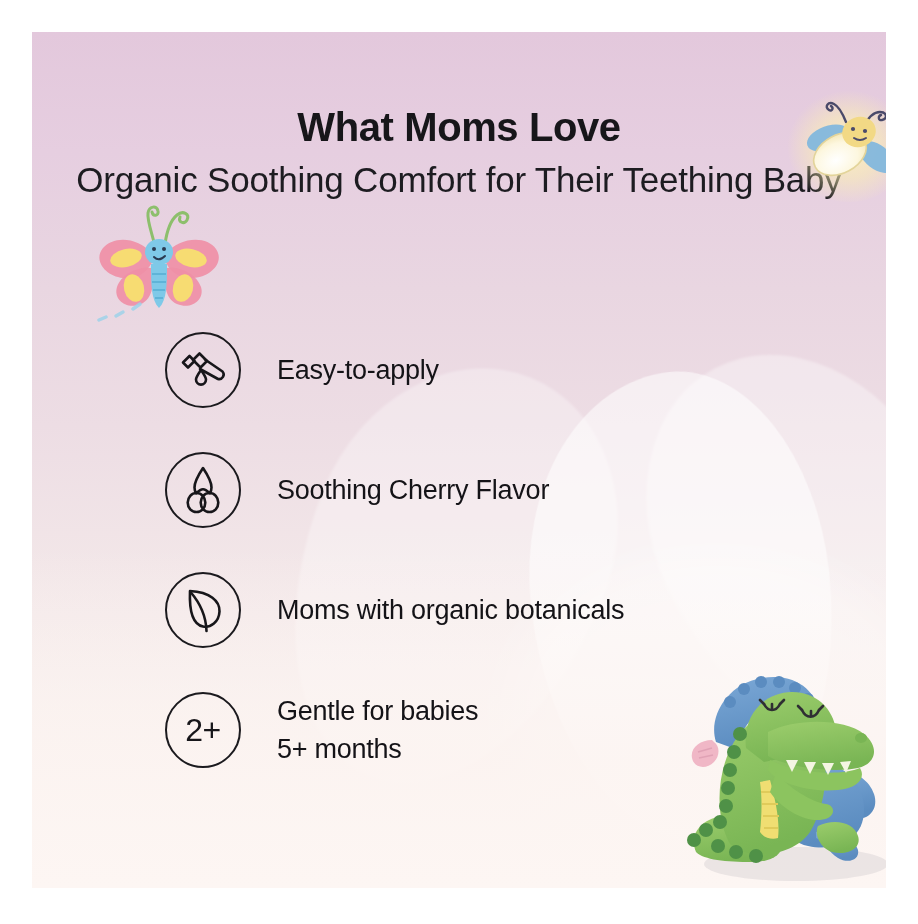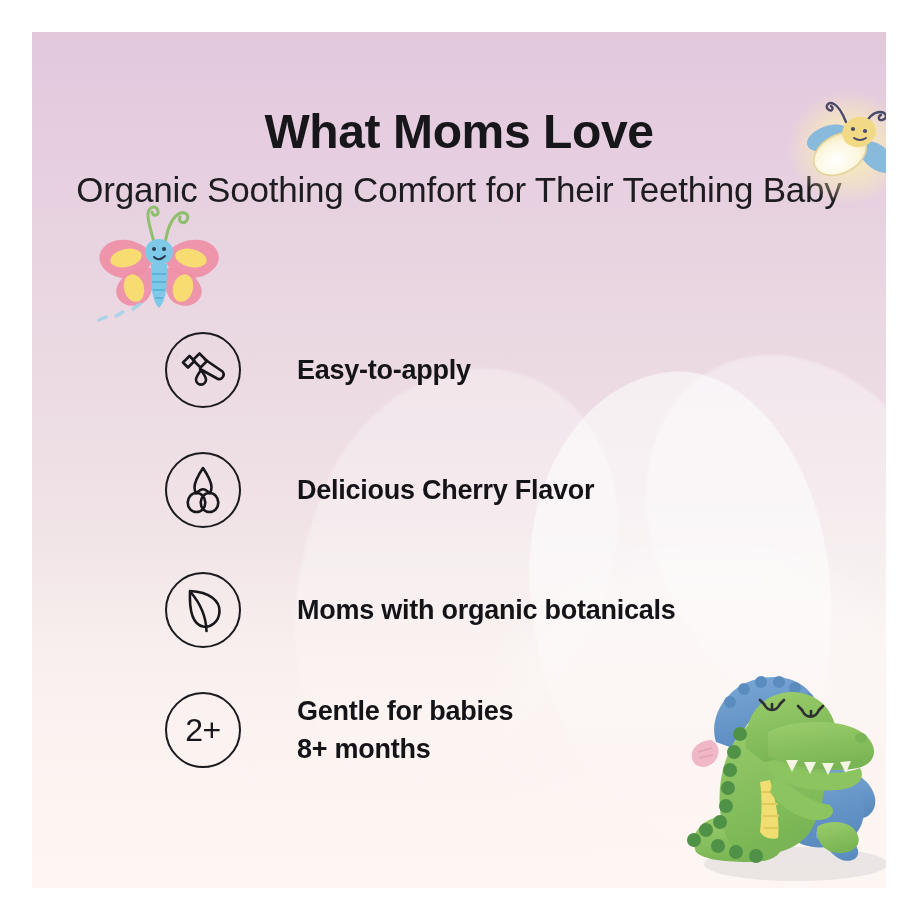--- a/index.html
+++ b/index.html
@@ -79,21 +79,21 @@
   }
 
   
   #headings {
     position:absolute;
     left:0; top:72px;
     width:854px;
     text-align:center;
   }
   #title {
-    font-size:48px;
+    font-size:40px;
     font-weight:700;
     color:#17161a;
     letter-spacing:-0.4px;
     line-height:1.18;
   }
   #subtitle {
     margin-top:6px;
     font-size:35px;
     font-weight:300;
     color:#1d1c21;
@@ -124,23 +124,23 @@
   }
   .icon-circle svg { display:block; }
   .badge-text {
     font-size:32px;
     font-weight:400;
     color:#17161a;
     line-height:1;
     letter-spacing:-0.5px;
   }
   .feature-label {
-    margin-left:56px;
+    margin-left:36px;
     font-size:27px;
-    font-weight:700;
+    font-weight:400;
     color:#141317;
     line-height:1.42;
     letter-spacing:-0.25px;
     white-space:pre-line;
   }
 
   
   #butterfly {
     position:absolute;
     left:53px; top:160px;
@@ -193,39 +193,39 @@
       </div>
 
       <div class="feature">
         <div class="icon-circle">
           <svg width="54" height="54" viewBox="0 0 54 54" fill="none" stroke="#17161a" stroke-width="2.6" stroke-linecap="round" stroke-linejoin="round">
             <path d="M27 5 c6 9 8.5 14.5 8.5 19.5 c0 2.2 -0.6 4.2 -1.7 5.8 c-2.5 -2.4 -4.6 -4 -6.8 -4 c-2.2 0 -4.3 1.6 -6.8 4 c-1.1 -1.6 -1.7 -3.6 -1.7 -5.8 C18.5 19.5 21 14 27 5 z"></path>
             <path d="M20.5 30 c-5 0 -8.8 4.3 -8.8 9.6 c0 5.3 3.9 9.4 8.8 9.4 c4.9 0 8.8 -4.1 8.8 -9.4 c0 -5.3 -3.8 -9.6 -8.8 -9.6 z"></path>
             <path d="M33.5 30 c-5 0 -8.8 4.3 -8.8 9.6 c0 5.3 3.9 9.4 8.8 9.4 c4.9 0 8.8 -4.1 8.8 -9.4 c0 -5.3 -3.8 -9.6 -8.8 -9.6 z"></path>
           </svg>
         </div>
-        <div class="feature-label">Delicious Cherry Flavor</div>
+        <div class="feature-label">Soothing Cherry Flavor</div>
       </div>
 
       <div class="feature">
         <div class="icon-circle">
           <svg width="54" height="54" viewBox="0 0 54 54" fill="none" stroke="#17161a" stroke-width="2.6" stroke-linecap="round" stroke-linejoin="round">
             <path d="M14 8 C34 9 44 18 43.5 28.5 C43 39 34.5 45 27 43.5 C18 41.7 13 32 14 8 Z"></path>
             <path d="M14.5 9 C24 20 30 32 30.5 48"></path>
           </svg>
         </div>
         <div class="feature-label">Moms with organic botanicals</div>
       </div>
 
       <div class="feature">
         <div class="icon-circle">
           <span class="badge-text">2+</span>
         </div>
         <div class="feature-label">Gentle for babies
-8+ months</div>
+5+ months</div>
       </div>
 
     </div>
 
     <div id="butterfly">
       <svg width="146" height="132" viewBox="0 0 146 132">
         <g stroke="#8dbf6c" stroke-width="3" fill="none" stroke-linecap="round">
           <path d="M70 54 C66 38 62 28 63 21 C64 14 72 13 73 19 C74 24 68 25 67 20"></path>
           <path d="M80 52 C82 38 86 28 92 23 C98 18 105 22 102 28 C99 33 93 30 95 25"></path>
         </g>

